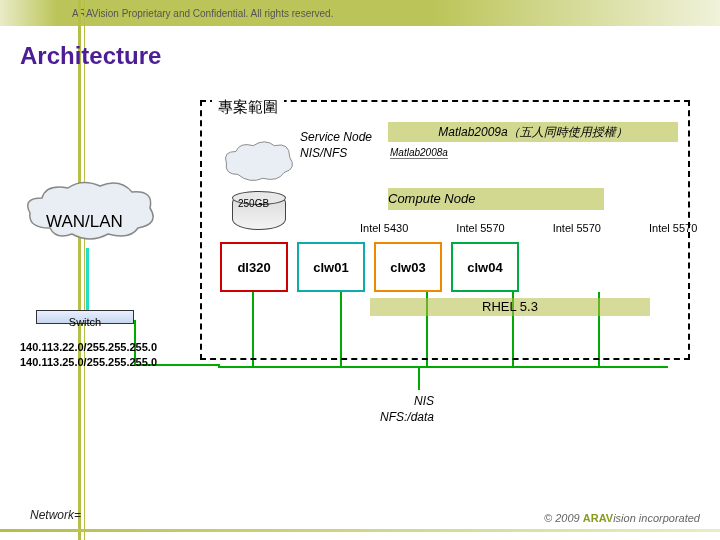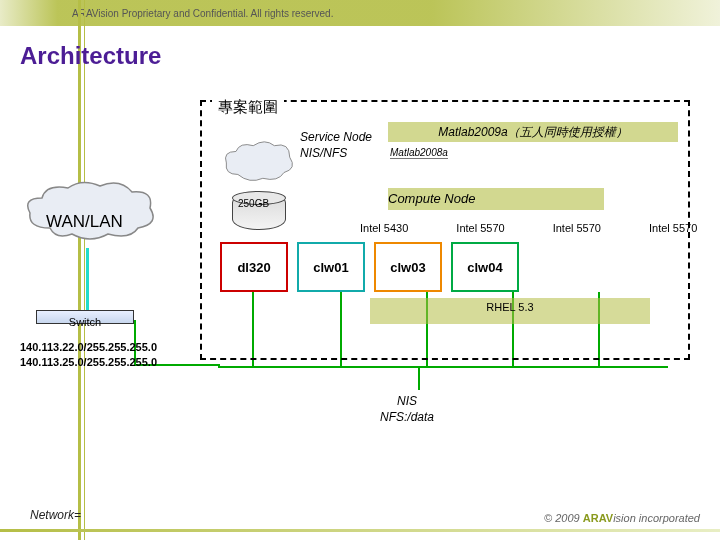--- a/index.html
+++ b/index.html
@@ -24,26 +24,26 @@
 .db-label{position:absolute;top:98px;left:218px;font-size:10px}
 .compute-bar{position:absolute;top:88px;left:368px;width:216px;height:22px;background:rgba(180,190,70,0.6);font-size:13px;font-style:italic;text-align:left;line-height:22px}
 .intel-labels{position:absolute;top:122px;left:340px;font-size:11px;display:flex;gap:48px}
 .nodes{position:absolute;top:142px;left:200px;display:flex;gap:9px}
 .node{width:68px;height:50px;border:2px solid;display:flex;align-items:center;justify-content:center;font-size:13px;font-weight:700;position:relative}
 .n-red{border-color:#c00}
 .n-teal{border-color:#1aa}
 .n-blue{border-color:#06c}
 .n-orange{border-color:#e80}
 .n-green{border-color:#0a4}
-.rhel{position:absolute;top:198px;left:350px;width:280px;height:26px;background:rgba(180,190,70,0.55);font-size:11px;text-align:center;line-height:18px}
+.rhel{position:absolute;top:198px;left:350px;width:280px;height:18px;background:rgba(180,190,70,0.55);font-size:13px;text-align:center;line-height:18px}
 .wan-cloud{position:absolute;top:78px;left:0;width:140px;height:70px}
 .wan-label{position:absolute;top:112px;left:26px;font-size:17px;font-weight:400}
 .switch{position:absolute;top:210px;left:16px;width:98px;height:14px;border:1px solid #333;background:linear-gradient(#e8efff,#c8d7ee);font-size:11px;text-align:center;line-height:22px}
 .nets{position:absolute;top:240px;left:0;font-size:11px;font-weight:700;line-height:1.4}
-.nis{position:absolute;top:294px;left:360px;font-size:12px;font-style:italic;text-align:center;line-height:1.3}
+.nis{position:absolute;top:294px;left:360px;font-size:12px;font-style:italic;text-align:right;line-height:1.3}
 .wire-green{position:absolute;border:2px solid #0a0}
 .wire-cyan{position:absolute;background:#2dc}
 .conn{position:absolute;background:#0a0;width:2px}
 .footer-net{position:absolute;bottom:18px;left:30px;font-size:12px;font-style:italic;color:#222}
 .footer-copy{position:absolute;bottom:16px;right:20px;font-size:11px;color:#666;font-style:italic}
 .footer-copy b{color:#8a9a1e;font-style:normal}
 .bottom-accent{position:absolute;bottom:8px;left:0;width:100%;height:3px;background:linear-gradient(90deg,#b5be46,#e8eec4)}
 </style>
 </head>
 <body>

